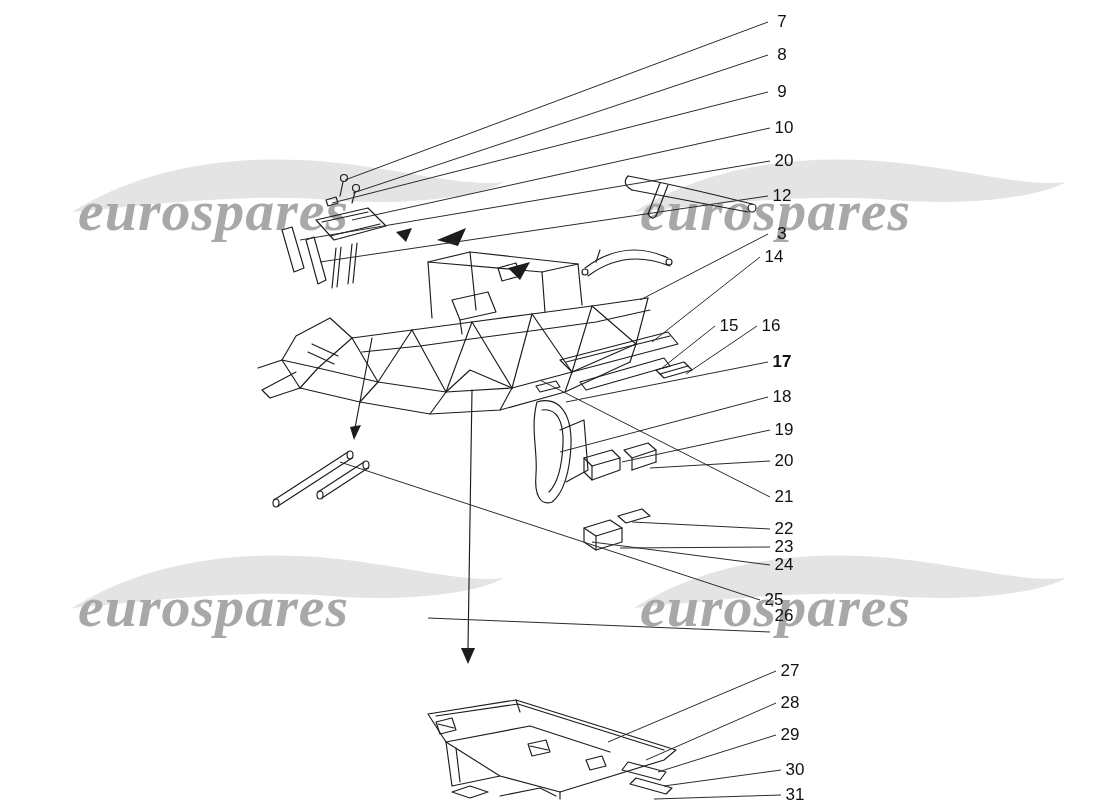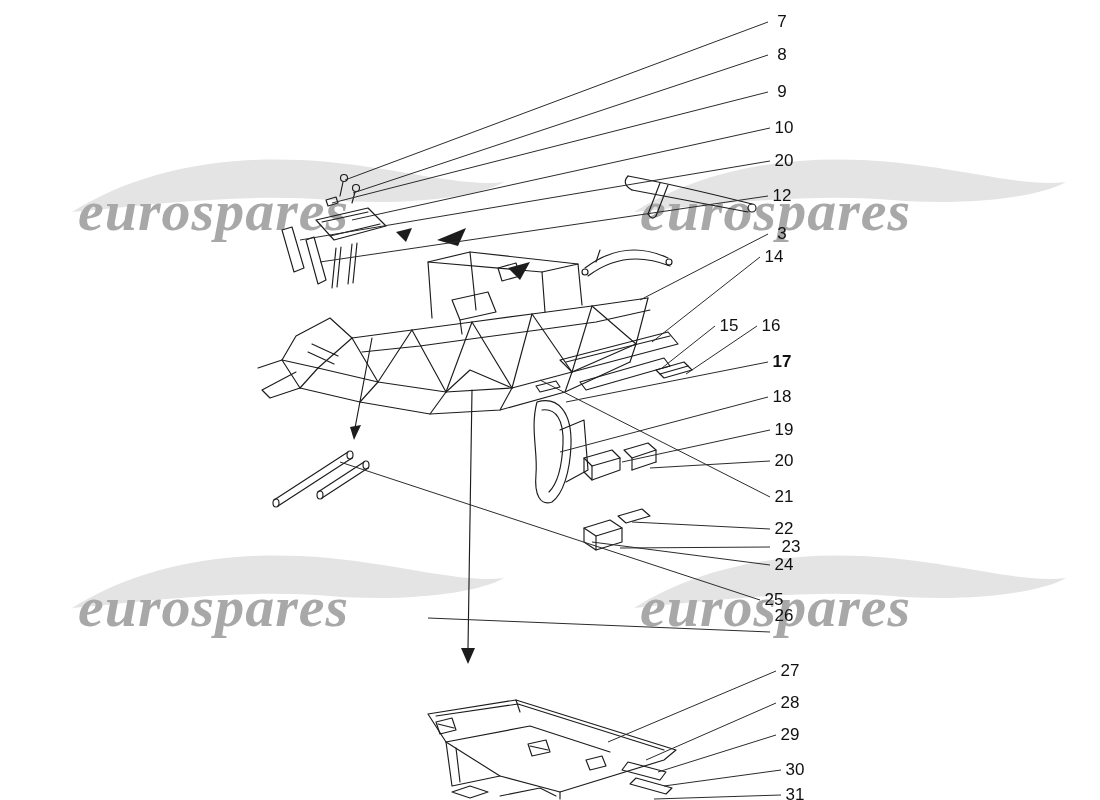--- a/index.html
+++ b/index.html
@@ -254,21 +254,21 @@
       <div class="callout" style="left: 782px; top: 234px;">3</div>
       <div class="callout" style="left: 774px; top: 257px;">14</div>
       <div class="callout" style="left: 729px; top: 326px; text-align: right;">15</div>
       <div class="callout" style="left: 771px; top: 326px;">16</div>
       <div class="callout" style="left: 782px; top: 362px; font-weight: bold;">17</div>
       <div class="callout" style="left: 782px; top: 397px;">18</div>
       <div class="callout" style="left: 784px; top: 430px;">19</div>
       <div class="callout" style="left: 784px; top: 461px;">20</div>
       <div class="callout" style="left: 784px; top: 497px;">21</div>
       <div class="callout" style="left: 784px; top: 529px;">22</div>
-      <div class="callout" style="left: 784px; top: 547px; margin-left: 7px;">23</div>
+      <div class="callout" style="left: 784px; top: 547px;">23</div>
       <div class="callout" style="left: 784px; top: 565px;">24</div>
       <div class="callout" style="left: 774px; top: 600px;">25</div>
       <div class="callout" style="left: 784px; top: 616px;">26</div>
       <div class="callout" style="left: 790px; top: 671px;">27</div>
       <div class="callout" style="left: 790px; top: 703px;">28</div>
       <div class="callout" style="left: 790px; top: 735px;">29</div>
       <div class="callout" style="left: 795px; top: 770px;">30</div>
       <div class="callout" style="left: 795px; top: 795px;">31</div>
     </div>
 

